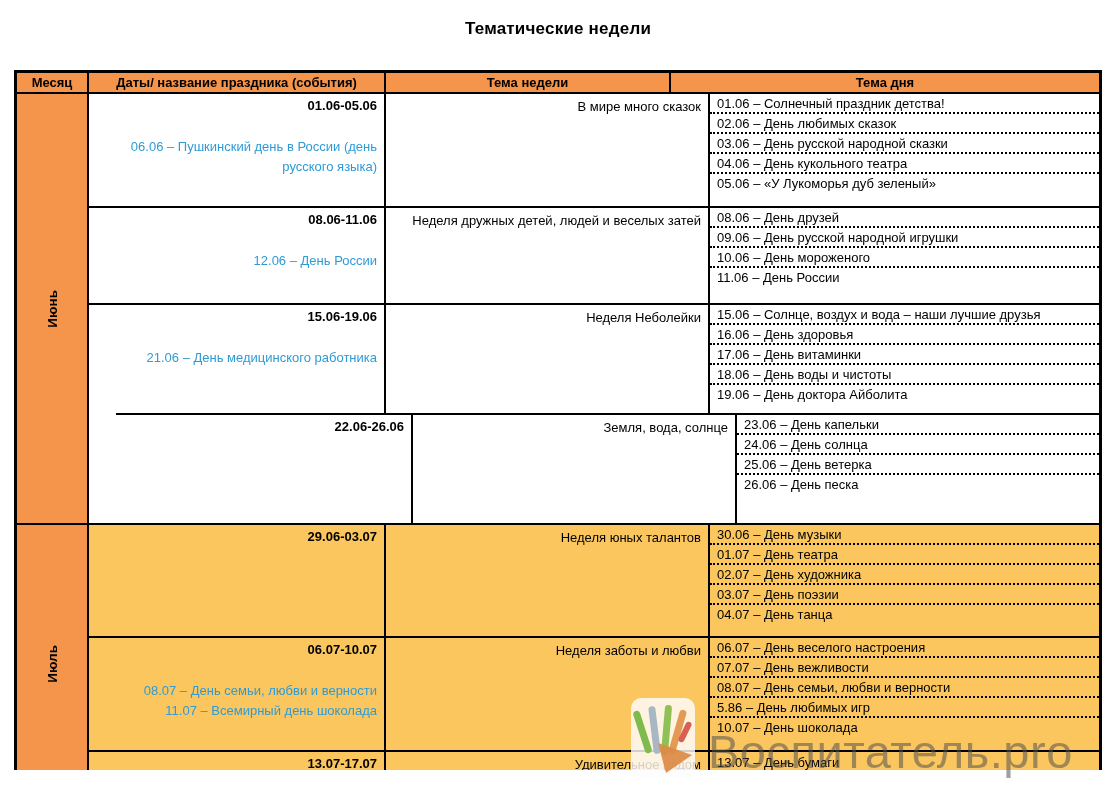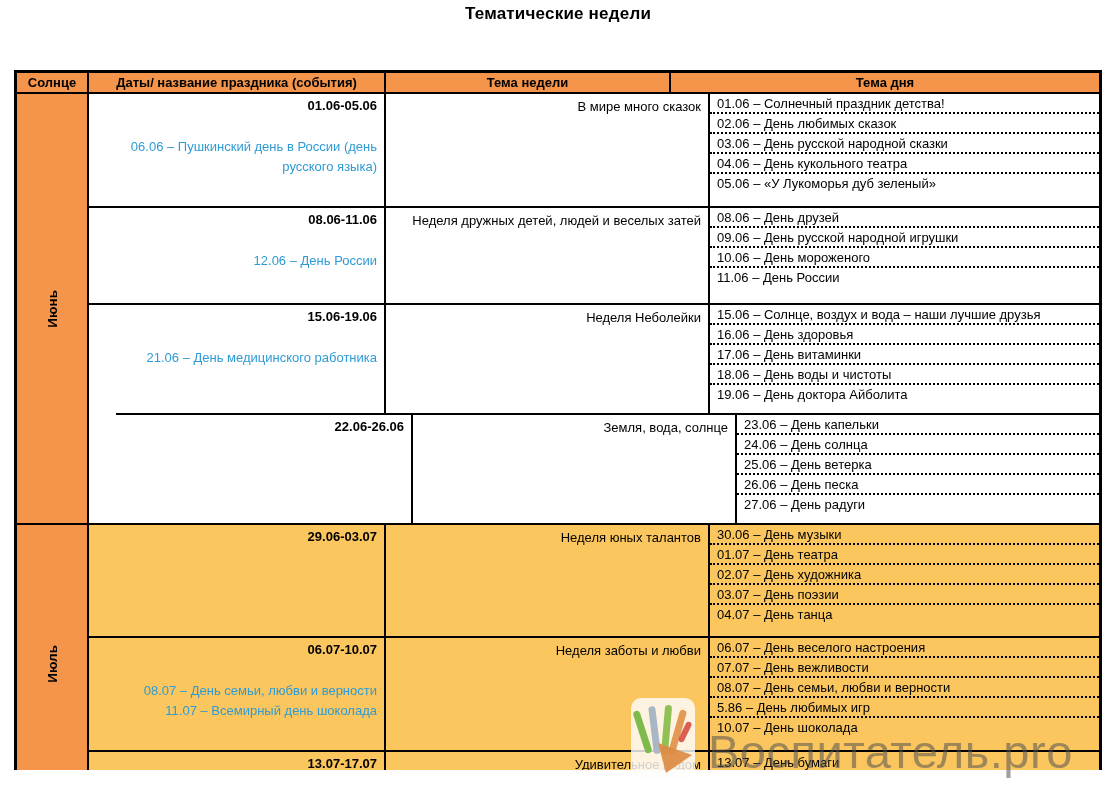--- a/index.html
+++ b/index.html
@@ -15,20 +15,21 @@
     --orange: #F5954C;
     --amber: #FBC65E;
     --blue: #2E9BD5;
   }
   .title {
     padding-top: 4px;
     text-align: center;
     font-size: 17px;
     font-weight: bold;
     letter-spacing: .2px;
+    margin-top: 15px;
   }
   .tablewrap {
     position: absolute;
     left: 14px; top: 70px;
     width: 1088px; height: 700px;
     border: 3px solid #000;
     border-bottom: none;
     overflow: hidden;
     background: #fff;
   }
@@ -110,21 +111,21 @@
     white-space: nowrap;
   }
 </style>
 </head>
 <body>
 
 <div class="title">Тематические недели</div>
 
 <div class="tablewrap">
   <div class="header-row">
-      <div class="hcell w-month">Солнце</div>
+      <div class="hcell w-month">Месяц</div>
       <div class="hcell w-dates">Даты/ название праздника (события)</div>
       <div class="hcell w-theme">Тема недели</div>
       <div class="hcell w-days">Тема дня</div>
     </div>
   <div>
       <div class="month-row">
         <div class="month-cell w-month">
           <span>Июнь</span>
         </div>
         <div class="weeks">
@@ -178,21 +179,20 @@
           <div class="week" style="height: 110px; margin-left: 27px;">
             <div class="c-dates">
               <span class="range">22.06-26.06</span>
             </div>
             <div class="c-theme">Земля, вода, солнце</div>
             <div class="c-days">
               <div class="day">23.06 – День капельки</div>
               <div class="day">24.06 – День солнца</div>
               <div class="day">25.06 – День ветерка</div>
               <div class="day">26.06 – День песка</div>
-              <div class="day">27.06 – День радуги</div>
             </div>
           </div>
         </div>
       </div>
       <div class="month-row highlight">
         <div class="month-cell w-month">
           <span>Июль</span>
         </div>
         <div class="weeks">
           <div class="week" style="height: 111px;">

